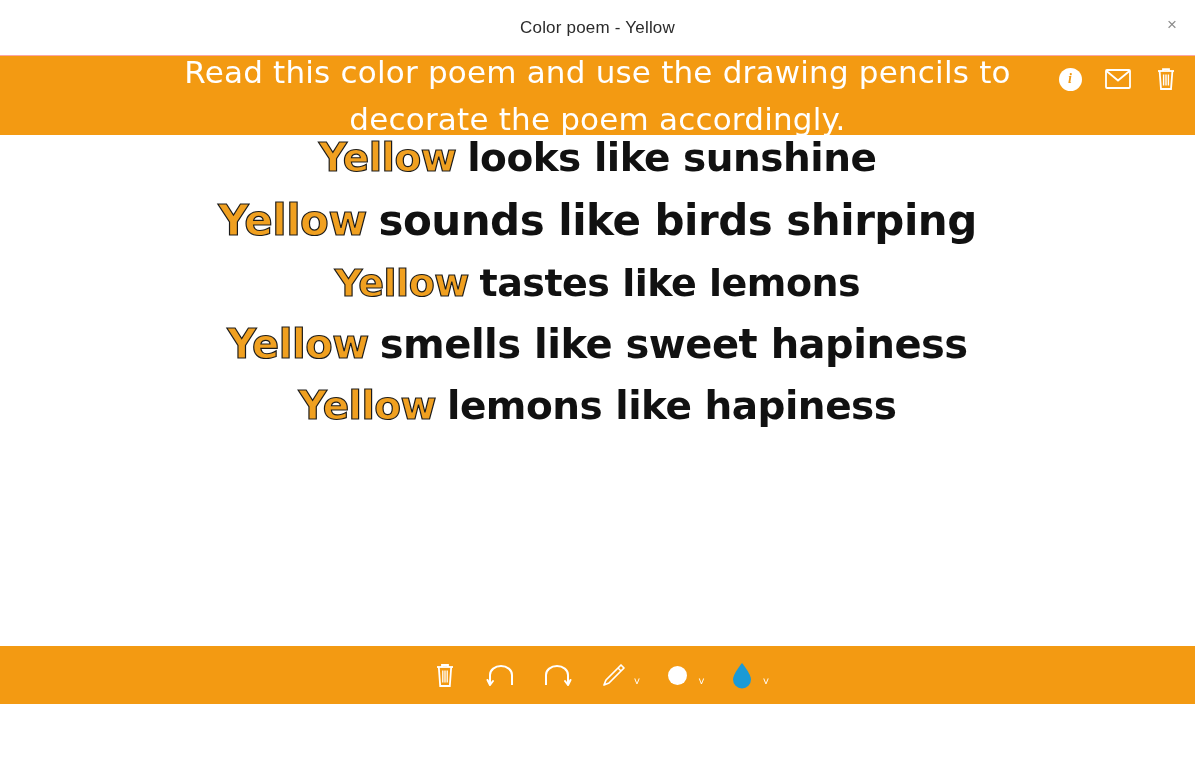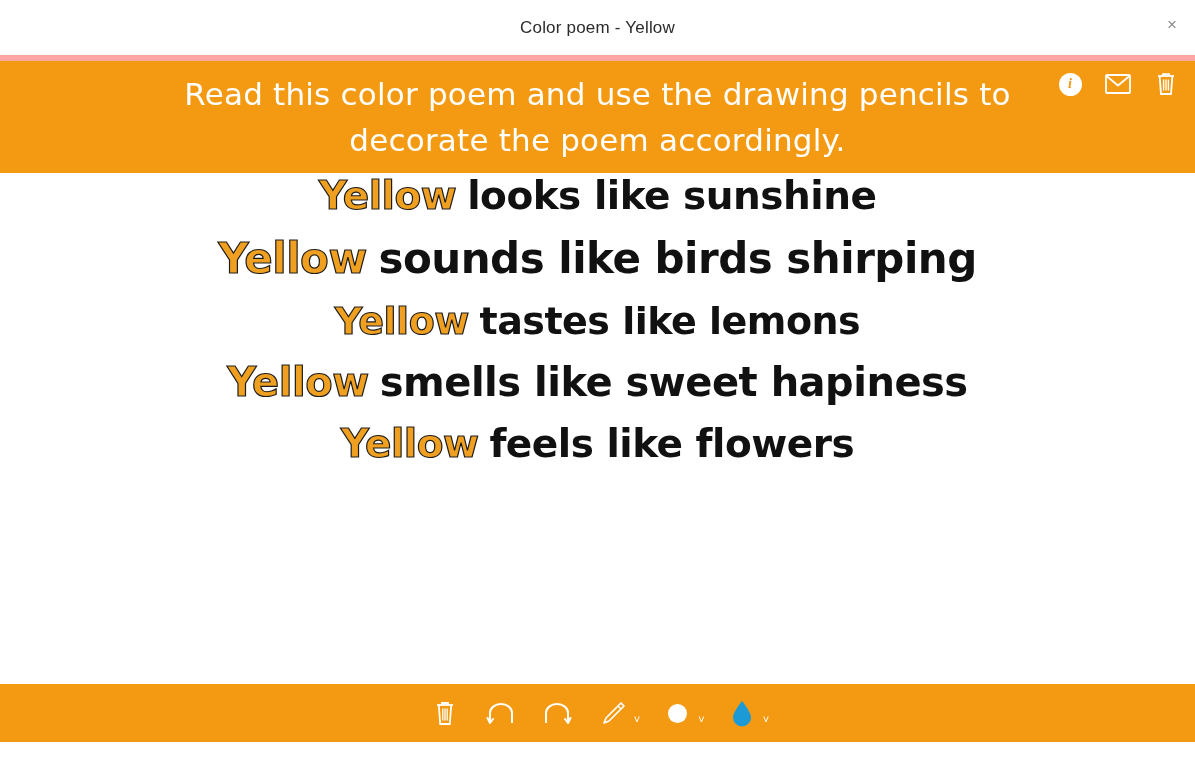--- a/index.html
+++ b/index.html
@@ -13,21 +13,21 @@
     font-family: "Liberation Sans", sans-serif;
     overflow: hidden;
     position: relative;
   }
 
   
   .titlebar {
     position: relative;
     height: 55px;
     background: #ffffff;
-    border-bottom: 6px solid #fca5a5;
+    border-bottom: 1px solid #fca5a5;
     display: flex;
     align-items: center;
     justify-content: center;
   }
   .titlebar-title {
     font-size: 17px;
     color: #2b2b2b;
     font-family: "Liberation Sans", sans-serif;
     letter-spacing: 0.2px;
   }
@@ -43,21 +43,21 @@
     color: #8d8d8d;
     font-size: 17px;
     cursor: pointer;
     user-select: none;
   }
 
   
   .banner {
     position: relative;
     background: #F39A12;
-    height: 112px;
+    height: 79px;
     display: flex;
     align-items: center;
     justify-content: center;
     padding: 0 120px;
     box-sizing: border-box;
   }
   .banner-text {
     color: #ffffff;
     font-size: 31px;
     line-height: 1.5;
@@ -219,21 +219,21 @@
   <div class="poem-line l2">
     <span class="kw">Yellow</span>
     <span class="rest">tastes like lemons</span>
   </div>
   <div class="poem-line l3">
     <span class="kw">Yellow</span>
     <span class="rest">smells like sweet hapiness</span>
   </div>
   <div class="poem-line l4">
     <span class="kw">Yellow</span>
-    <span class="rest">feels like flowers</span>
+    <span class="rest">lemons like hapiness</span>
   </div>
 </div>
 
 <div class="toolbar">
 
   <div class="tool">
     <svg width="22" height="26" viewBox="0 0 22 26" aria-hidden="true">
       <path d="M3 5 H19" stroke="#ffffff" stroke-width="1.8" fill="none"></path>
       <path d="M8 5 V3 H14 V5" stroke="#ffffff" stroke-width="1.8" fill="none"></path>
       <path d="M4.8 5 L6.2 24 H15.8 L17.2 5" stroke="#ffffff" stroke-width="1.8" fill="none"></path>

